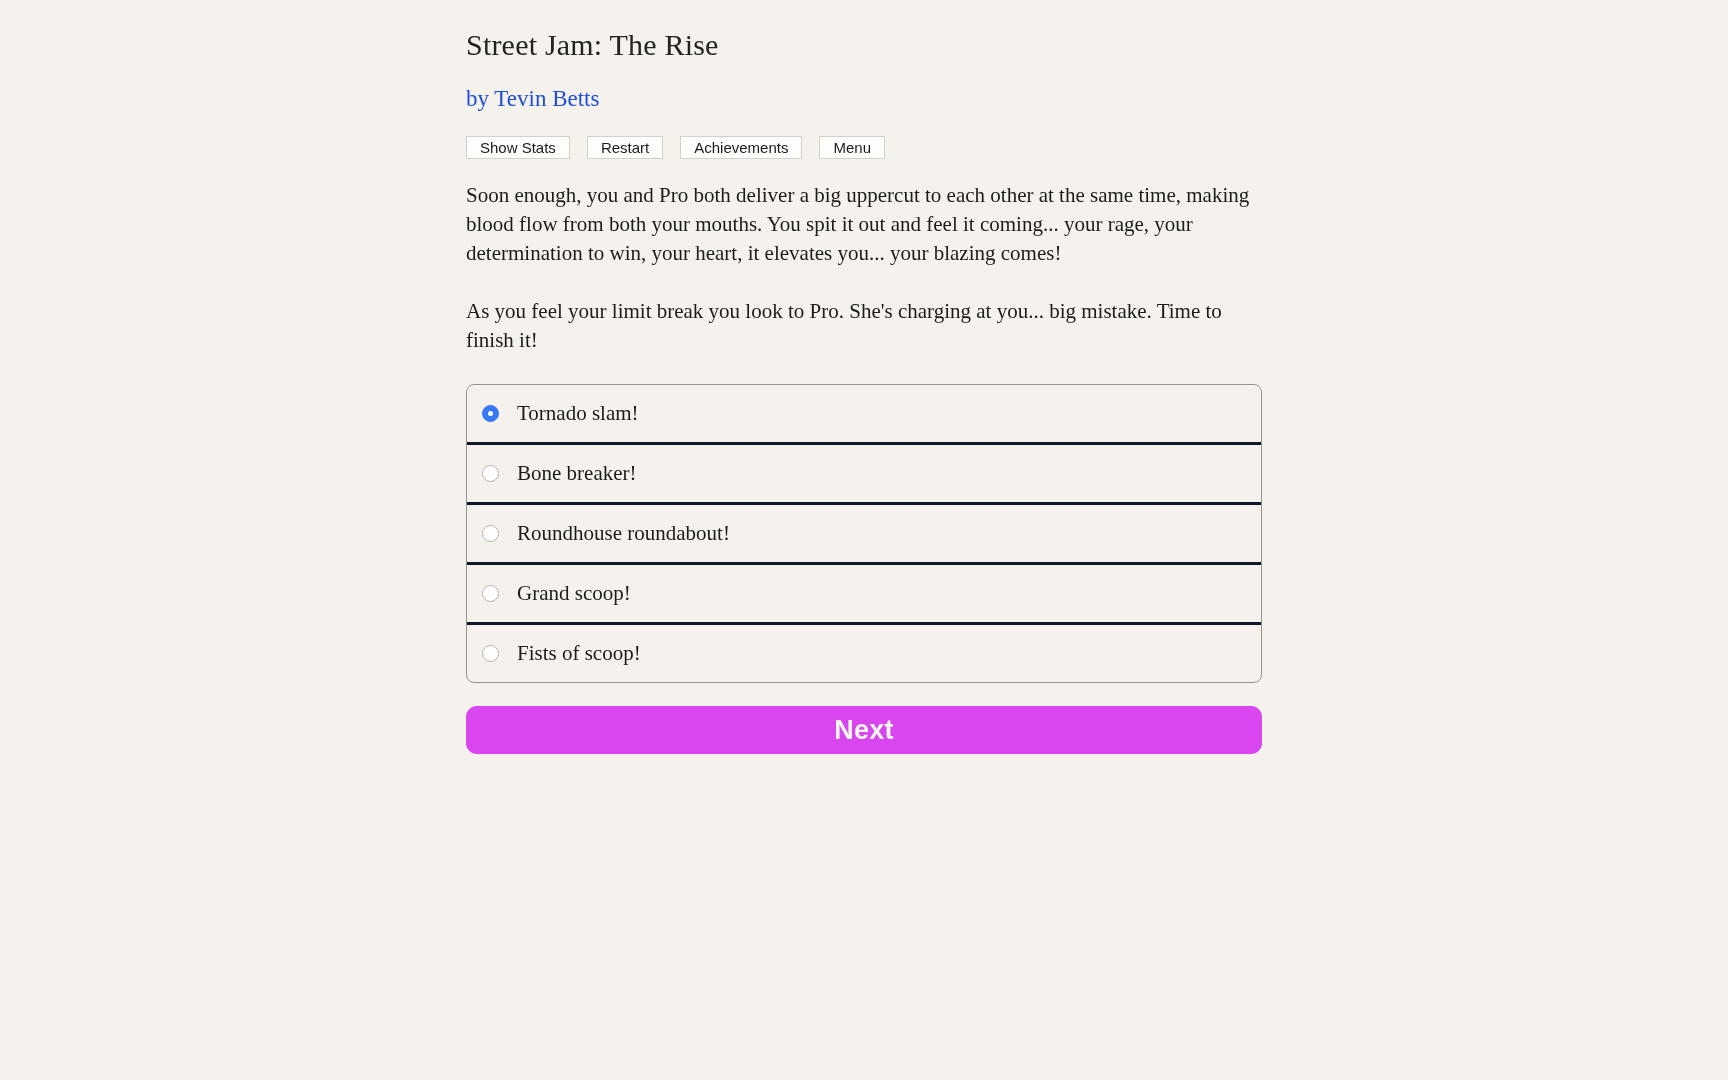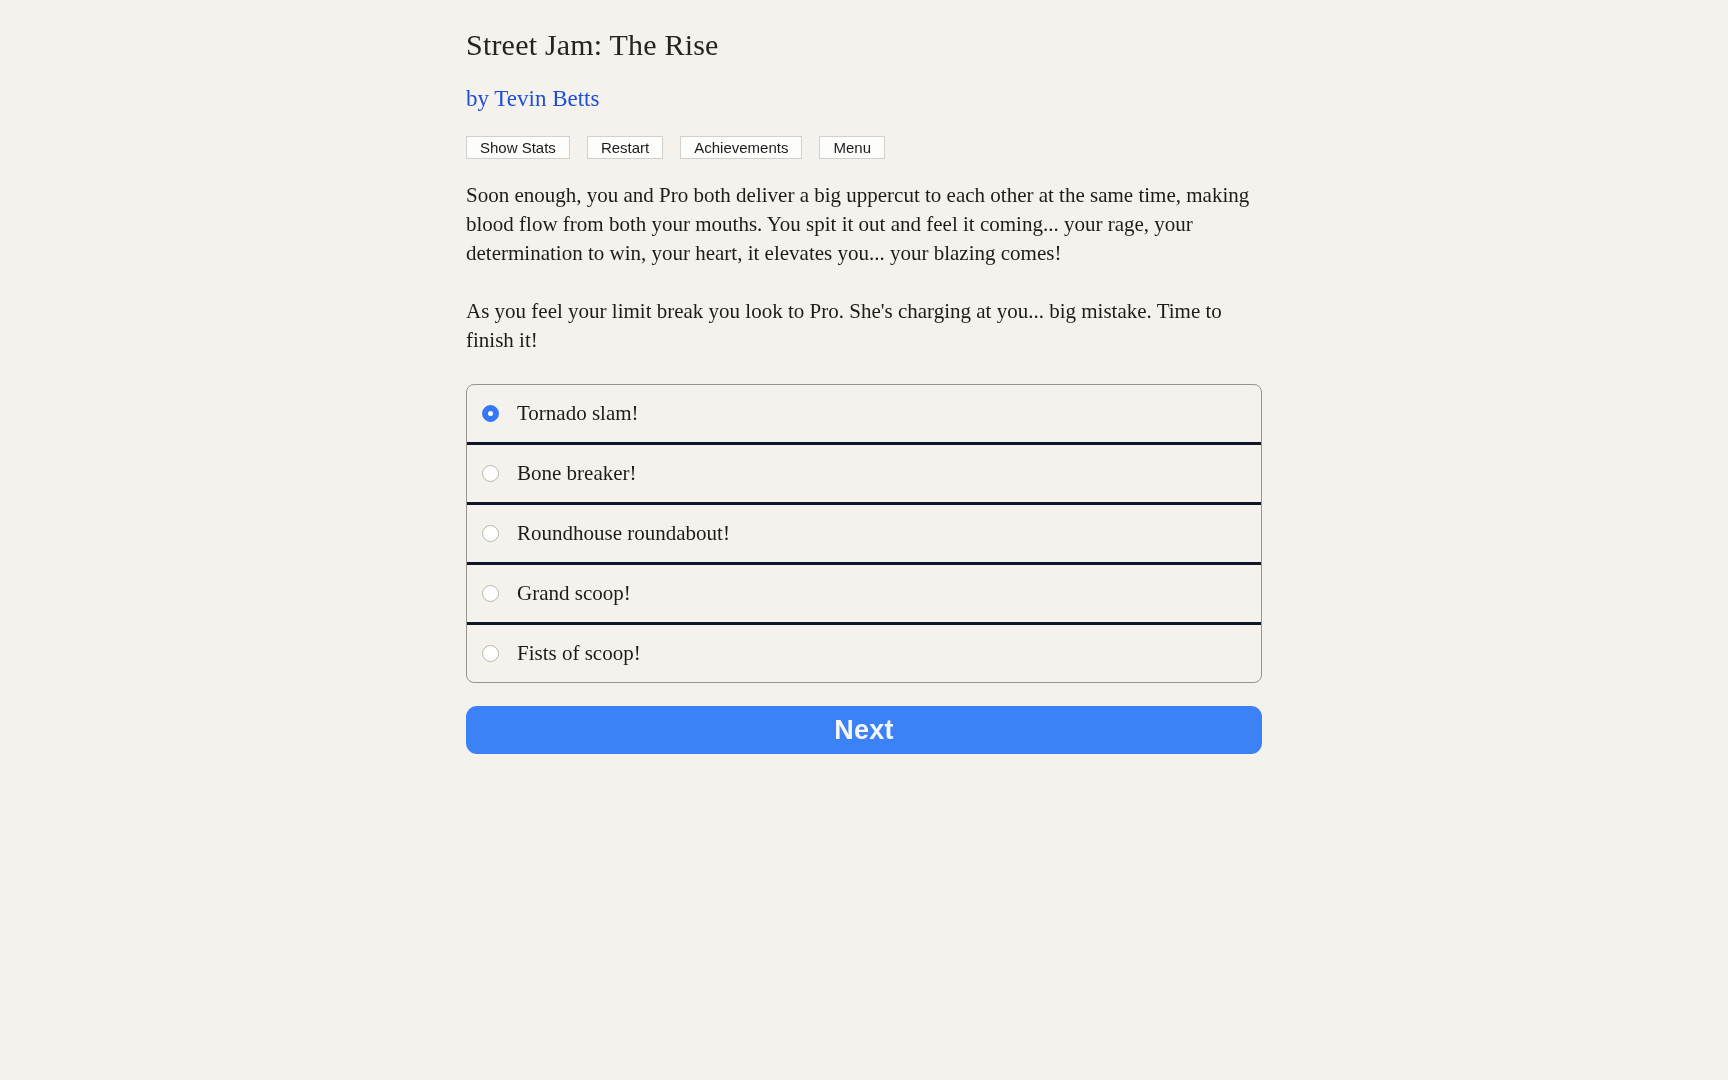--- a/index.html
+++ b/index.html
@@ -103,21 +103,21 @@
   }
   .choice-label {
     margin-left: 18px;
     font-size: 21px;
     color: #1e1c1a;
   }
   .next-button {
     margin-top: 23px;
     width: 100%;
     height: 48px;
-    background: #3b82f6;
+    background: #d946ef;
     border: none;
     border-radius: 11px;
     color: #f7f6f5;
     font-family: "Liberation Sans", sans-serif;
     font-size: 27px;
     font-weight: bold;
     letter-spacing: 0.3px;
     cursor: pointer;
   }
 </style>

